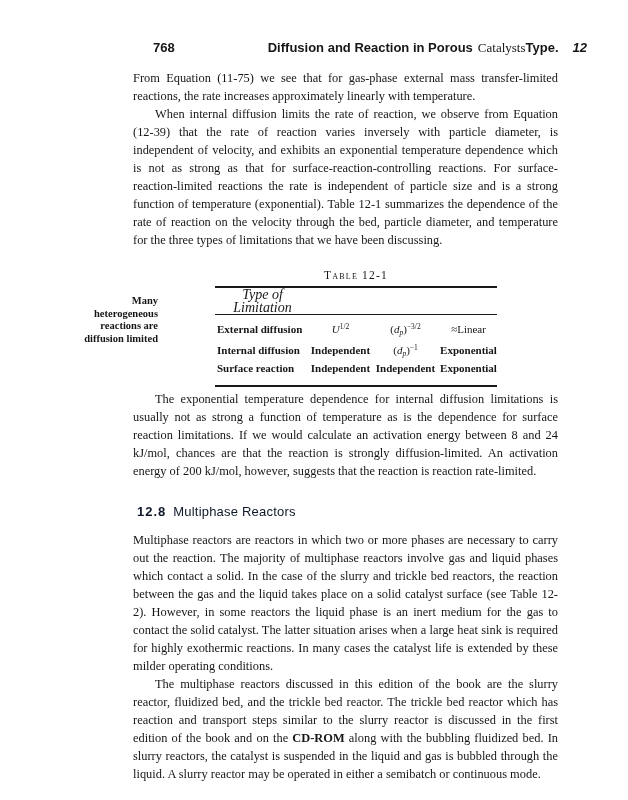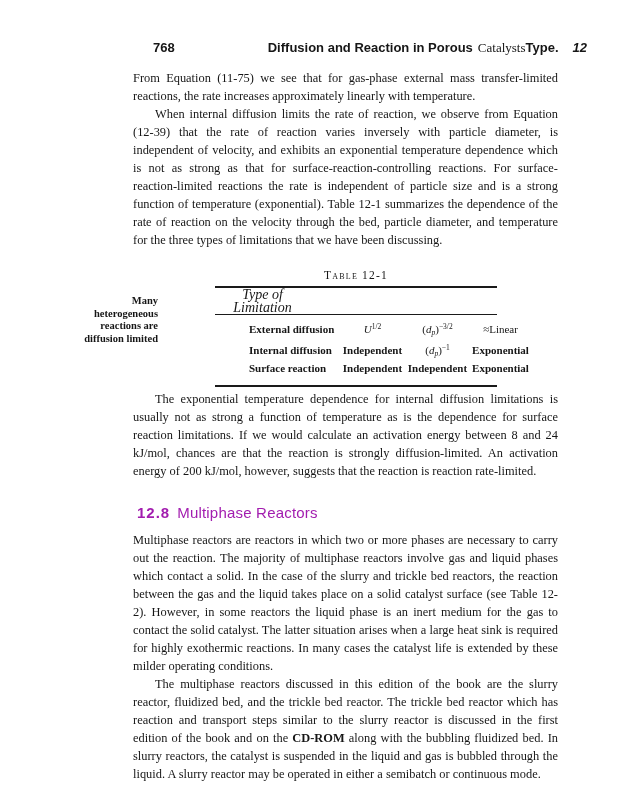--- a/index.html
+++ b/index.html
@@ -34,41 +34,41 @@
   
   .margin-note {
     position:absolute; top:295px; left:40px; width:118px;
     text-align:right; font-weight:bold; font-size:10.5px; line-height:12.6px;
     font-family:"Liberation Serif", serif;
   }
 
   
   .sechead {
     position:absolute; top:504px; left:137px; margin:0;
-    font-family:"Liberation Sans", sans-serif; font-size:15px; font-weight:normal;
-    letter-spacing:0.2px; color:#a21caf;
+    font-family:"Liberation Sans", sans-serif; font-size:13px; font-weight:normal;
+    letter-spacing:0.2px; color:#0f172a;
   }
   .secnum { font-weight:bold; margin-right:7px; letter-spacing:1px; }
 
   
   .tbl-wrap { position:absolute; top:253px; left:215px; width:282px; }
   .tbl-caption {
     text-align:center; font-variant:small-caps; letter-spacing:1.2px;
     font-size:11.5px; margin-bottom:5px;margin-top:16px;
   }
   .tbl-head { border-top:2px solid #1a1a1a; border-bottom:1.6px solid #1a1a1a;
     display:grid; grid-template-columns:95px 187px; }
   .stub { display:flex; flex-direction:column; justify-content:center; align-items:center;
     font-style:italic; font-size:14px; line-height:13px; }
   .group-hdr { text-align:center; font-weight:bold; font-style:italic; font-size:10.8px;
     padding:5px 0 3px; border-bottom:1.3px solid #1a1a1a; }
   .colhdrs { display:grid; grid-template-columns:61px 69px 57px; padding:4px 0 4px; }
   .colhdr { text-align:center; font-weight:bold; font-style:italic; font-size:10.8px; white-space:nowrap; }
   .tbl-body { border-bottom:2px solid #1a1a1a; padding:4px 0 8px; }
-  .trow { display:grid; grid-template-columns:95px 61px 69px 57px; line-height:15.2px; align-items:baseline;margin-left:32px; }
+  .trow { display:grid; grid-template-columns:95px 61px 69px 57px; line-height:15.2px; align-items:baseline; }
   .tlabel { font-weight:bold; font-size:11px; white-space:nowrap; padding-left:2px; }
   .tcell { text-align:center; font-weight:bold; font-size:11px; white-space:nowrap; }
   .tcell.math { font-weight:normal; }
   .tcell i { font-style:italic; }
   .tcell sup { font-size:7.5px; vertical-align:4px; }
   .tcell sub { font-size:7.5px; vertical-align:-2px; font-style:italic; }
 </style>
 </head>
 <body>
 

